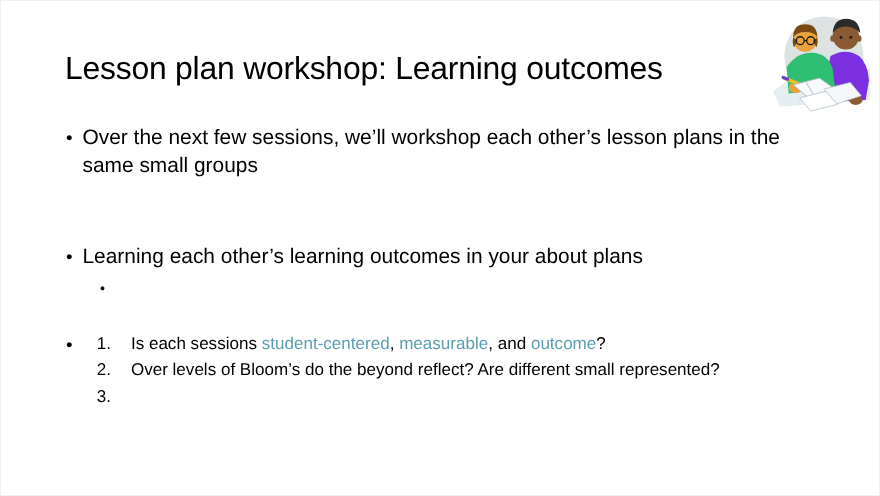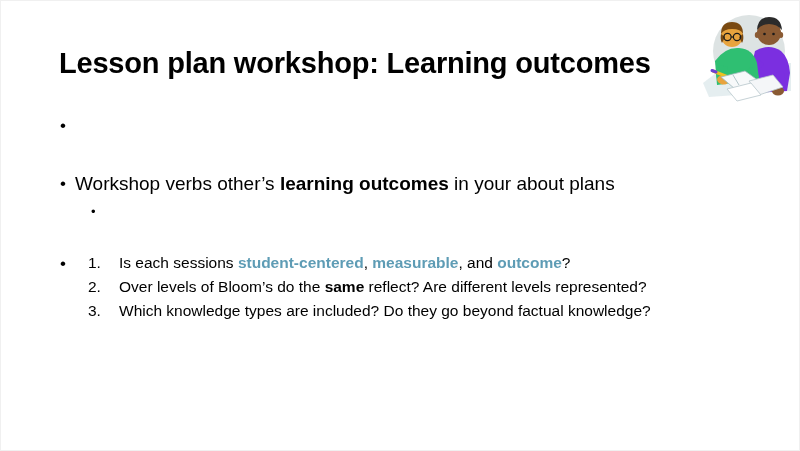--- a/index.html
+++ b/index.html
@@ -23,21 +23,21 @@
     overflow: hidden;
   }
 
   
   .slide-title {
     position: absolute;
     left: 58px;
     top: 44px;
     font-size: 29px;
     line-height: 36px;
-    font-weight: 700;
+    font-weight: 400;
     color: #000000;
     letter-spacing: -0.2px;
     white-space: nowrap;
   }
 
   
   .body {
     position: absolute;
     left: 58px;
     top: 112px;
@@ -99,22 +99,22 @@
     color: #000000;
   }
   .nlist li .num {
     position: absolute;
     left: 29px;
     top: 0;
     width: 22px;
     text-align: left;
   }
 
-  b, .b { font-weight: 700; }
-  .accent { color: #5e9cb5; font-weight: 700; }
+  b, .b { font-weight: 400; }
+  .accent { color: #5e9cb5; font-weight: 400; }
 
   
   .illus {
     position: absolute;
     left: 698px;
     top: 4px;
     width: 96px;
     height: 98px;
   }
   .illus svg { display: block; width: 100%; height: 100%; }
@@ -171,44 +171,45 @@
       <path d="M50 76 L74 70 L84 82 L60 90 Z" fill="#f4f6f8" stroke="#b7c6cb" stroke-width="0.8"></path>
       <path d="M28 84 L52 78 L62 90 L38 96 Z" fill="#ffffff" stroke="#b7c6cb" stroke-width="0.8"></path>
     </svg>
   </div>
 
   <div class="body">
 
     <div class="blk blk-1">
       <div class="l1">
         <span class="dot">•</span>
+        <span>Over the next few sessions, we’ll workshop each other’s lesson plans in the same small groups</span>
       </div>
     </div>
 
     <div class="blk blk-2">
       <div class="l1">
-        <span class="dot">•</span><span>Workshop verbs other’s </span><b>learning outcomes</b><span> in your about plans</span>
+        <span class="dot">•</span><span>Learning each other’s </span><b>learning outcomes</b><span> in your about plans</span>
       </div>
       <div class="l2">
         <span class="dot">•</span>
       </div>
     </div>
 
     <div class="blk blk-3">
       <div class="l1">
         <span class="dot">•</span>
       </div>
 
       <ol class="nlist">
         <li>
           <span class="num">1.</span><span>Is each sessions </span><span class="accent">student-centered</span><span>, </span><span class="accent">measurable</span><span>, and </span><span class="accent">outcome</span><span>?</span>
         </li>
         <li>
-          <span class="num">2.</span><span>Over levels of Bloom’s do the </span><b>same</b><span> reflect? Are different levels represented?</span>
+          <span class="num">2.</span><span>Over levels of Bloom’s do the </span><b>beyond</b><span> reflect? Are different small represented?</span>
         </li>
         <li>
-          <span class="num">3.</span><span>Which knowledge types are included? Do they go beyond factual knowledge?</span>
+          <span class="num">3.</span>
         </li>
       </ol>
     </div>
 
   </div>
 </div>
 
 </body></html>

